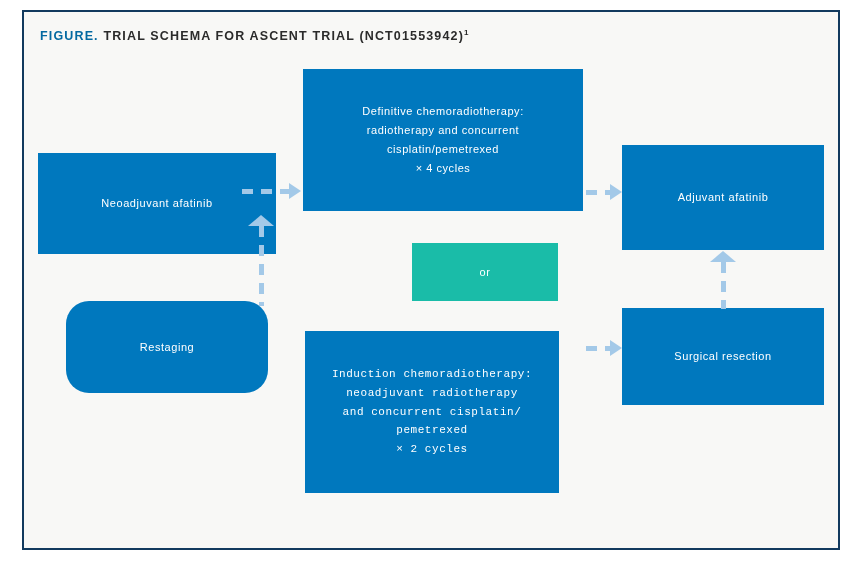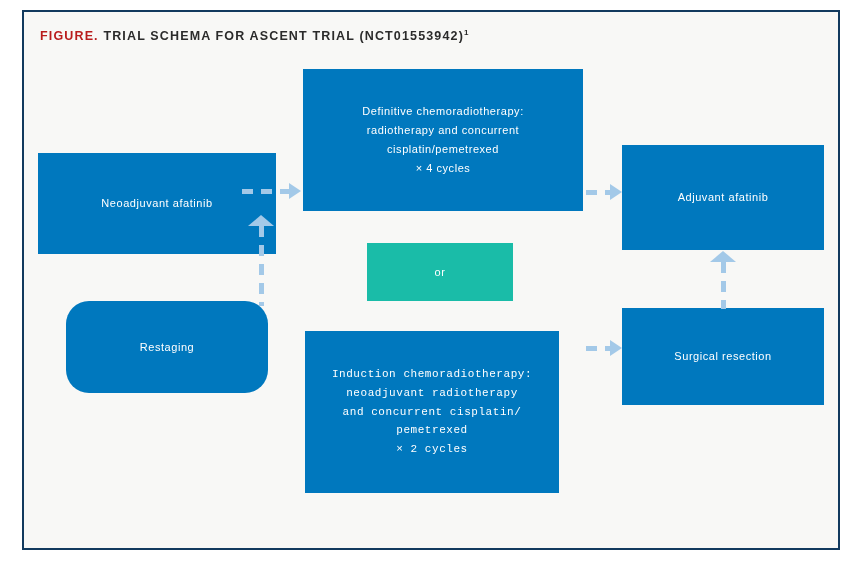--- a/index.html
+++ b/index.html
@@ -19,38 +19,38 @@
   }
   #figure-title{
     position:absolute;
     left:16px;top:16px;
     font-size:12.5px;
     letter-spacing:1.15px;
     color:#2b2b2b;
     font-weight:700;
     white-space:nowrap;
   }
-  #figure-title .fig-word{color:#b91c1c;}
+  #figure-title .fig-word{color:#0369a1;}
   #figure-title .sup{font-size:8px;vertical-align:super;letter-spacing:0;}
   .node{
     position:absolute;
     display:flex;
     align-items:center;
     justify-content:center;
     text-align:center;
     color:#ffffff;
     font-size:11px;
     letter-spacing:0.55px;
     line-height:1.72;
     box-sizing:border-box;
     padding:4px 10px;
     white-space:pre-line;
   }
   .node.blue{background:#0078be;}
-  .node.teal{background:#1abca8;}
+  .node.teal{background:#1abca8;margin-left:45px;}
 
   
   .conn{position:absolute;}
   .conn .dash-h{
     position:absolute;
     height:5px;
     background-image:linear-gradient(to right,#a3c9e8 0 11px,transparent 11px 19px);
     background-size:19px 5px;
     background-repeat:repeat-x;
   }

